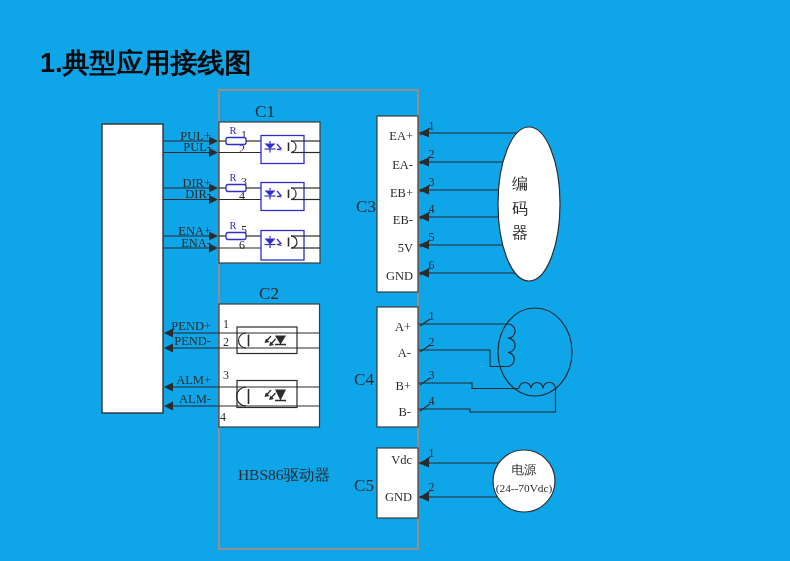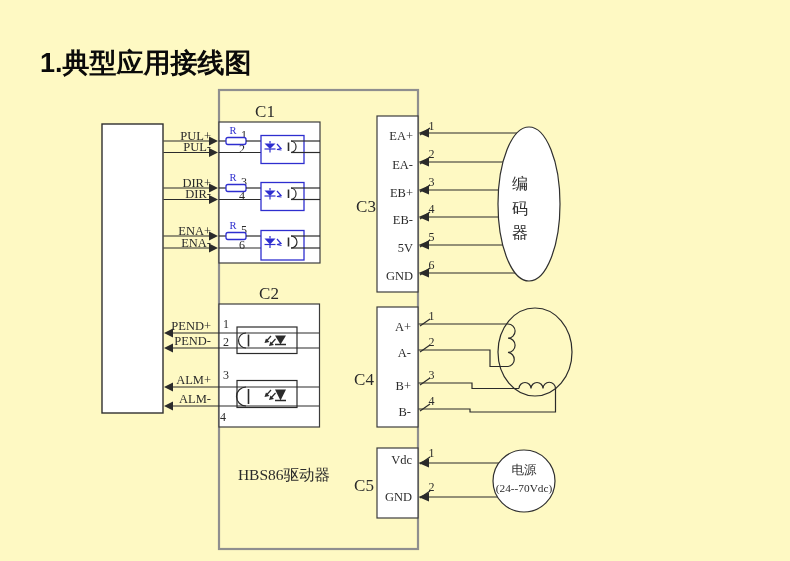--- a/index.html
+++ b/index.html
@@ -1,16 +1,16 @@
 <!DOCTYPE html>
 <html><head>
 <meta charset="utf-8">
 <style>
   html,body{margin:0;padding:0;background:#ffffff;}
-  #stage{position:relative;width:790px;height:561px;background:#fef9c3;overflow:hidden;}
+  #stage{position:relative;width:790px;height:561px;background:#0ea5e9;overflow:hidden;}
   svg text{font-family:"Liberation Serif","DejaVu Serif",serif;fill:#2b2b2b;}
   svg text.title{font-family:"Liberation Sans","DejaVu Sans",sans-serif;font-weight:700;font-size:27px;fill:#0a0a0a;}
   .clabel{font-size:17px;}
   .sig{font-size:12.5px;}
   .pin{font-size:12px;}
   .rlab{font-size:10.5px;fill:#2e2ecf;}
   .cjk{font-size:16px;}
   .pw1{font-size:12.5px;}
   .pw2{font-size:11.3px;}
   .drv{font-size:15.5px;}

